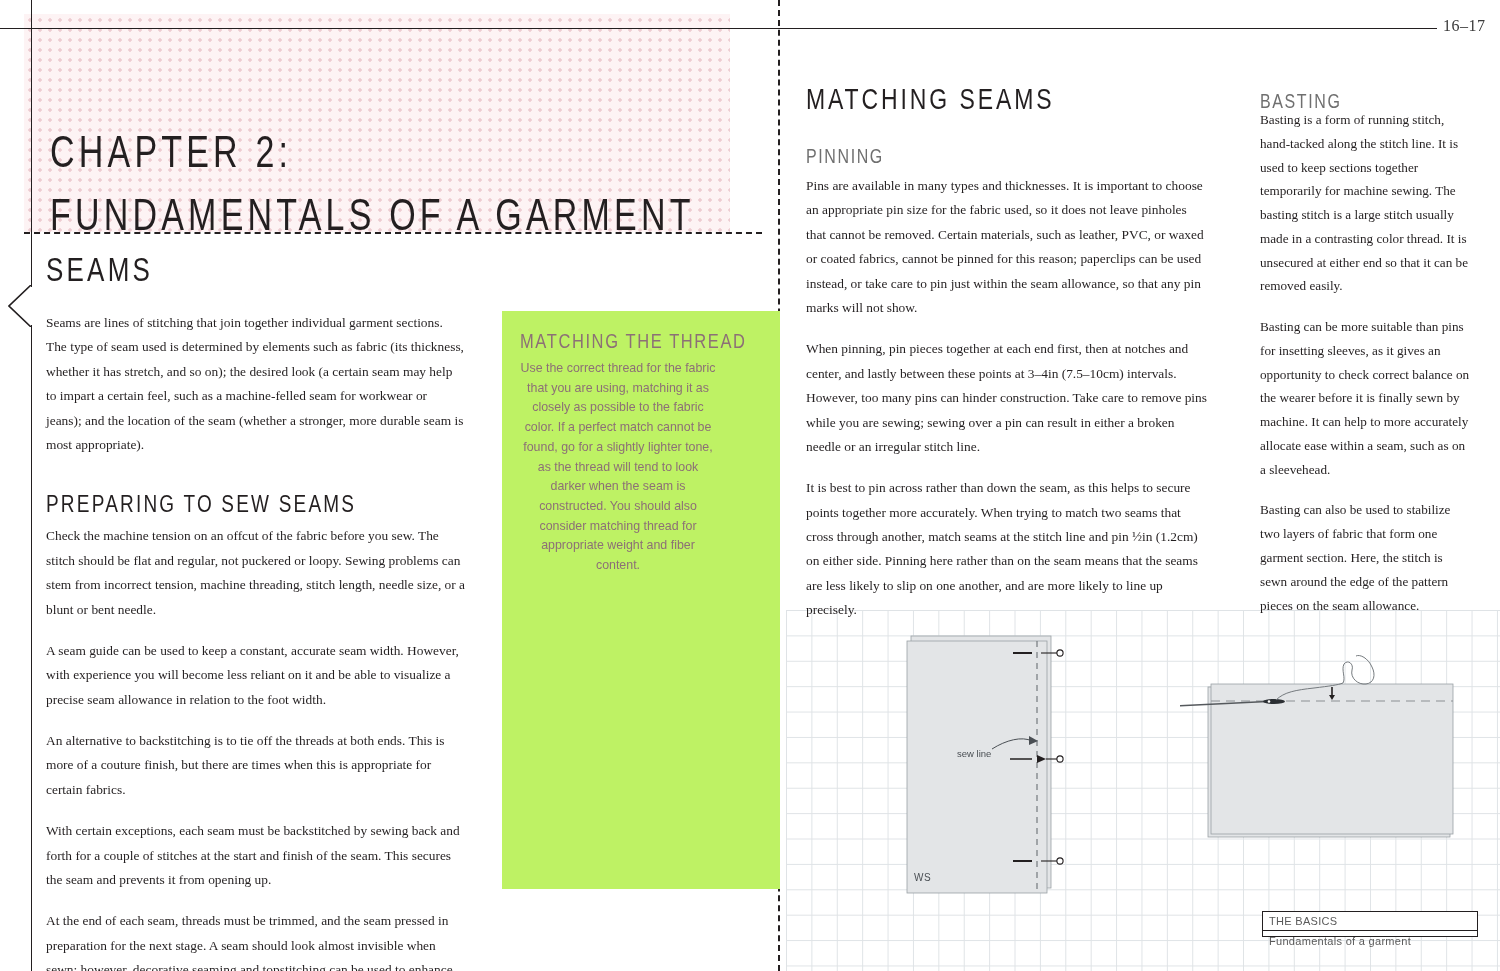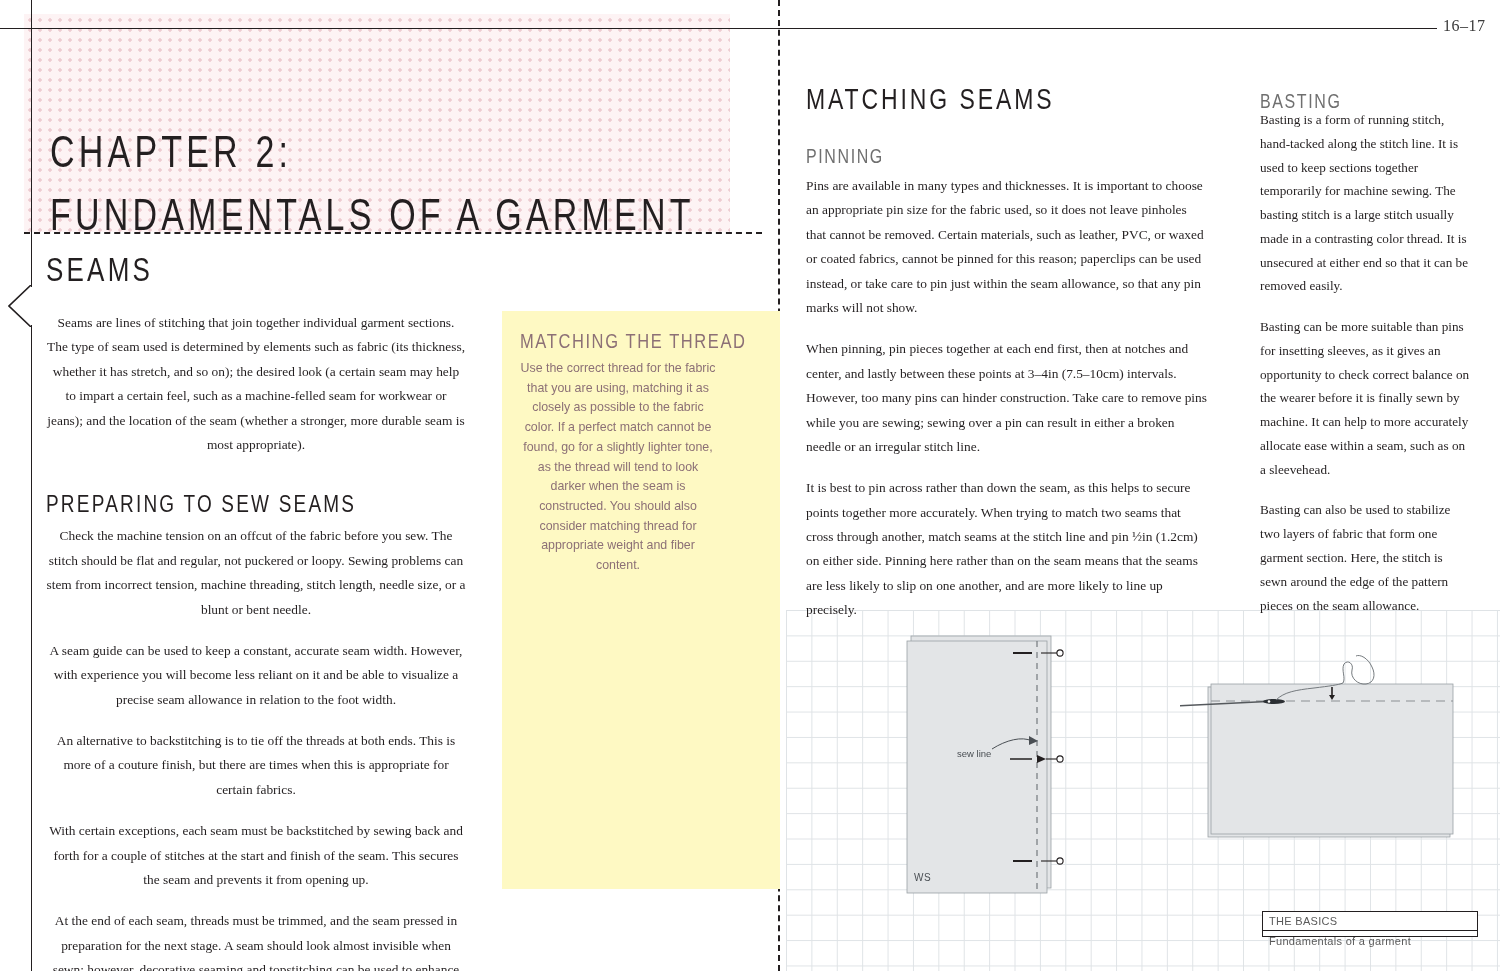--- a/index.html
+++ b/index.html
@@ -99,27 +99,27 @@
     margin: 0;
   }
   .body-p {
     font-family: "Liberation Serif", serif;
     font-size: 13.4px;
     line-height: 1.82;
     color: #231f20;
     margin: 0 0 17px 0;
     text-align: left;
   }
-  #col-left .body-p { width: 420px; text-align: center; }
+  #col-left .body-p { width: 420px; }
   #prep-gap { height: 16px; }
 
   
   #pink-box {
     left: 502px; top: 311px; width: 278px; height: 578px;
-    background: #fef9c3;
+    background: #bef264;
   }
   #pink-title {
     position: absolute; left: 18px; top: 18px;
     font-family: "Liberation Sans", sans-serif;
     font-weight: 300;
     font-size: 16.5px;
     letter-spacing: 1.6px;
     color: #8c7076;
     transform: scaleY(1.24);
     transform-origin: left top;

